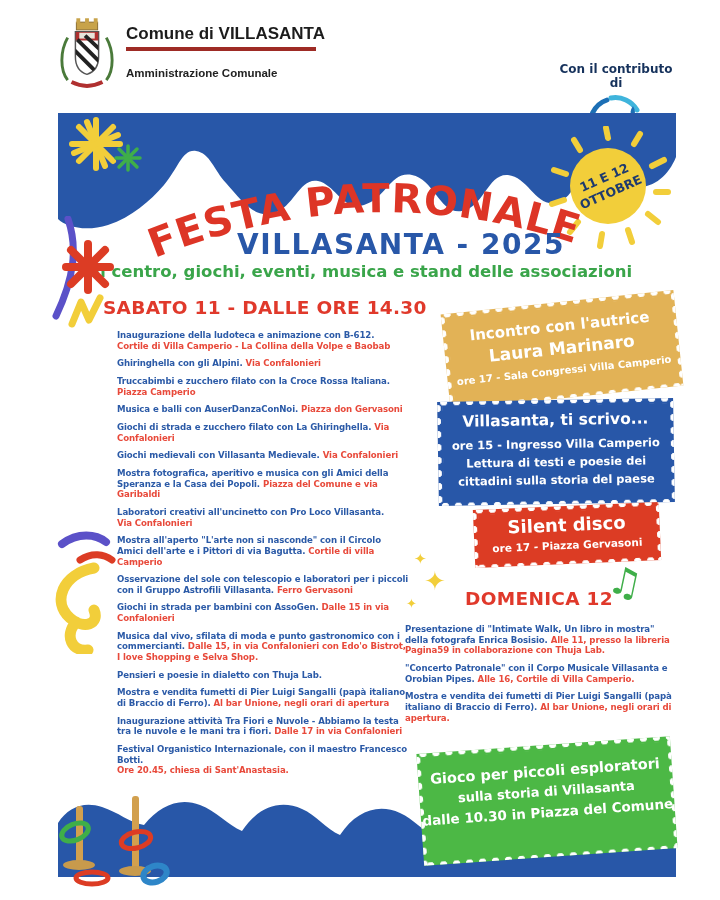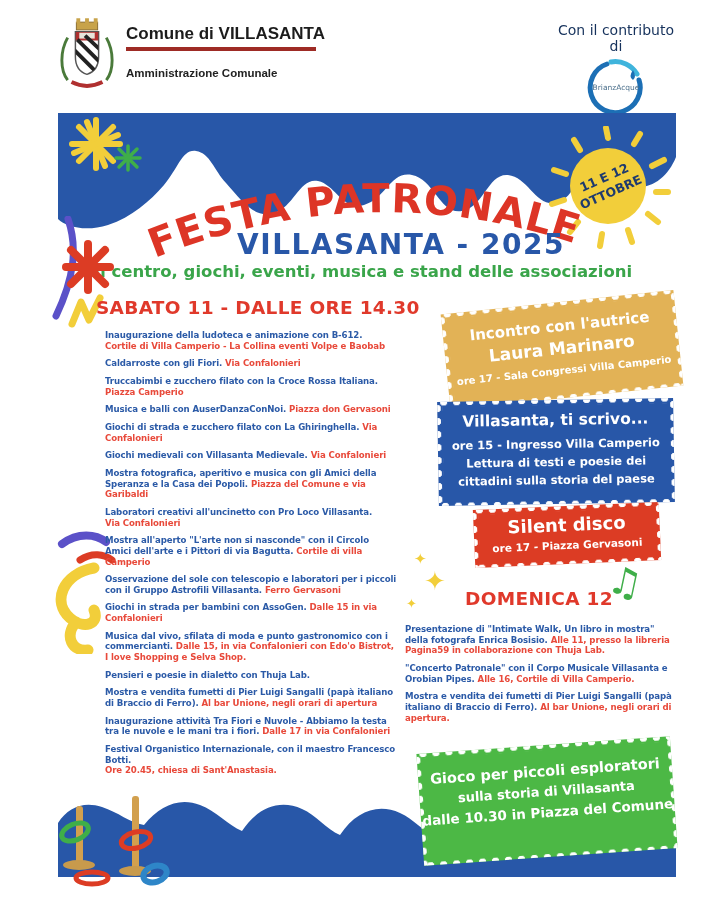--- a/index.html
+++ b/index.html
@@ -6,21 +6,21 @@
   .poster{position:relative;width:720px;height:900px;background:#ffffff;overflow:hidden;
           font-family:"DejaVu Sans",sans-serif;}
 
   
   .gov-header{position:absolute;left:58px;top:16px;display:flex;align-items:flex-start;}
   .gov-text{margin-left:10px;padding-top:8px;}
   .gov-title{font-family:Liberation Sans, sans-serif;font-weight:bold;font-size:17px;color:#1c1c1c;}
   .gov-rule{height:4px;background:#9e2b25;margin-top:3px;width:190px;}
   .gov-sub{font-family:Liberation Sans, sans-serif;font-weight:bold;font-size:11.5px;color:#222;margin-top:16px;}
   .sponsor{position:absolute;left:556px;top:22px;width:120px;text-align:center;}
-  .sponsor-label{font-size:14px;font-weight:normal;color:#16325c;}
+  .sponsor-label{font-size:12px;font-weight:bold;color:#16325c;margin-top:40px;}
   .sponsor-logo{margin-top:4px;}
 
   
   .top-wave{position:absolute;left:58px;top:113px;z-index:1;}
   .bottom-wave{position:absolute;left:58px;top:795px;z-index:1;}
 
   
   .arch-wrap{position:absolute;left:145px;top:168px;z-index:3;}
   .arch-text{font-family:"DejaVu Sans",sans-serif;font-weight:bold;letter-spacing:1px;}
   .title2{position:absolute;left:0;top:228px;width:720px;text-align:center;z-index:3;
@@ -32,25 +32,25 @@
   .sun-label{font-size:12.5px;font-weight:bold;fill:#1e3a6e;}
 
   
   .deco{position:absolute;z-index:2;}
   .sparkle{position:absolute;z-index:2;color:#f2ce3a;font-weight:bold;}
   .music-note{position:absolute;left:608px;top:560px;font-size:38px;color:#3fae49;
               transform:rotate(12deg);z-index:2;}
 
   
   .section-heading{position:absolute;z-index:3;font-size:18.5px;font-weight:bold;color:#e0392b;letter-spacing:.3px;}
-  .sat-heading{left:96px;top:297px;}
+  .sat-heading{left:103px;top:297px;}
   .sun-heading{left:405px;top:588px;width:268px;text-align:center;}
 
   .events{position:absolute;z-index:3;}
-  .saturday-events{left:105px;top:330px;width:292px;}
+  .saturday-events{left:117px;top:330px;width:292px;}
   .sunday-events{left:405px;top:624px;width:268px;}
   .event{margin:0 0 7px;font-size:8.6px;line-height:1.24;font-weight:bold;color:#2b5aa7;letter-spacing:-0.1px;}
   .event .info{color:#e8493a;}
   .event.block .info{display:block;}
 
   
   .stamp{position:absolute;z-index:4;color:#fff;text-align:center;font-weight:bold;box-sizing:border-box;}
   .stamp::before{content:"";position:absolute;inset:0;pointer-events:none;
     background-image:
       radial-gradient(circle,#fff 3.5px,rgba(255,255,255,0) 4px),
@@ -206,23 +206,23 @@
         <textPath href="#archP" startOffset="50%">FESTA PATRONALE</textPath>
       </text>
     </svg>
   </div>
   <div class="title2">VILLASANTA - 2025</div>
   <div class="tagline">In centro, giochi, eventi, musica e stand delle associazioni</div>
 
   <div class="section-heading sat-heading">SABATO 11 - DALLE ORE 14.30</div>
   <div class="events saturday-events">
 
-      <p class="event block"><span class="desc">Inaugurazione della ludoteca e animazione con B-612.</span> <span class="info">Cortile di Villa Camperio - La Collina eventi Volpe e Baobab</span></p>
-
-      <p class="event"><span class="desc">Caldarroste con gli Fiori.</span> <span class="info">Via Confalonieri</span></p>
+      <p class="event block"><span class="desc">Inaugurazione della ludoteca e animazione con B-612.</span> <span class="info">Cortile di Villa Camperio - La Collina della Volpe e Baobab</span></p>
+
+      <p class="event"><span class="desc">Ghiringhella con gli Alpini.</span> <span class="info">Via Confalonieri</span></p>
 
       <p class="event block"><span class="desc">Truccabimbi e zucchero filato con la Croce Rossa Italiana.</span> <span class="info">Piazza Camperio</span></p>
 
       <p class="event"><span class="desc">Musica e balli con AuserDanzaConNoi.</span> <span class="info">Piazza don Gervasoni</span></p>
 
       <p class="event"><span class="desc">Giochi di strada e zucchero filato con La Ghiringhella.</span> <span class="info">Via Confalonieri</span></p>
 
       <p class="event"><span class="desc">Giochi medievali con Villasanta Medievale.</span> <span class="info">Via Confalonieri</span></p>
 
       <p class="event"><span class="desc">Mostra fotografica, aperitivo e musica con gli Amici della Speranza e la Casa dei Popoli.</span> <span class="info">Piazza del Comune e via Garibaldi</span></p>

